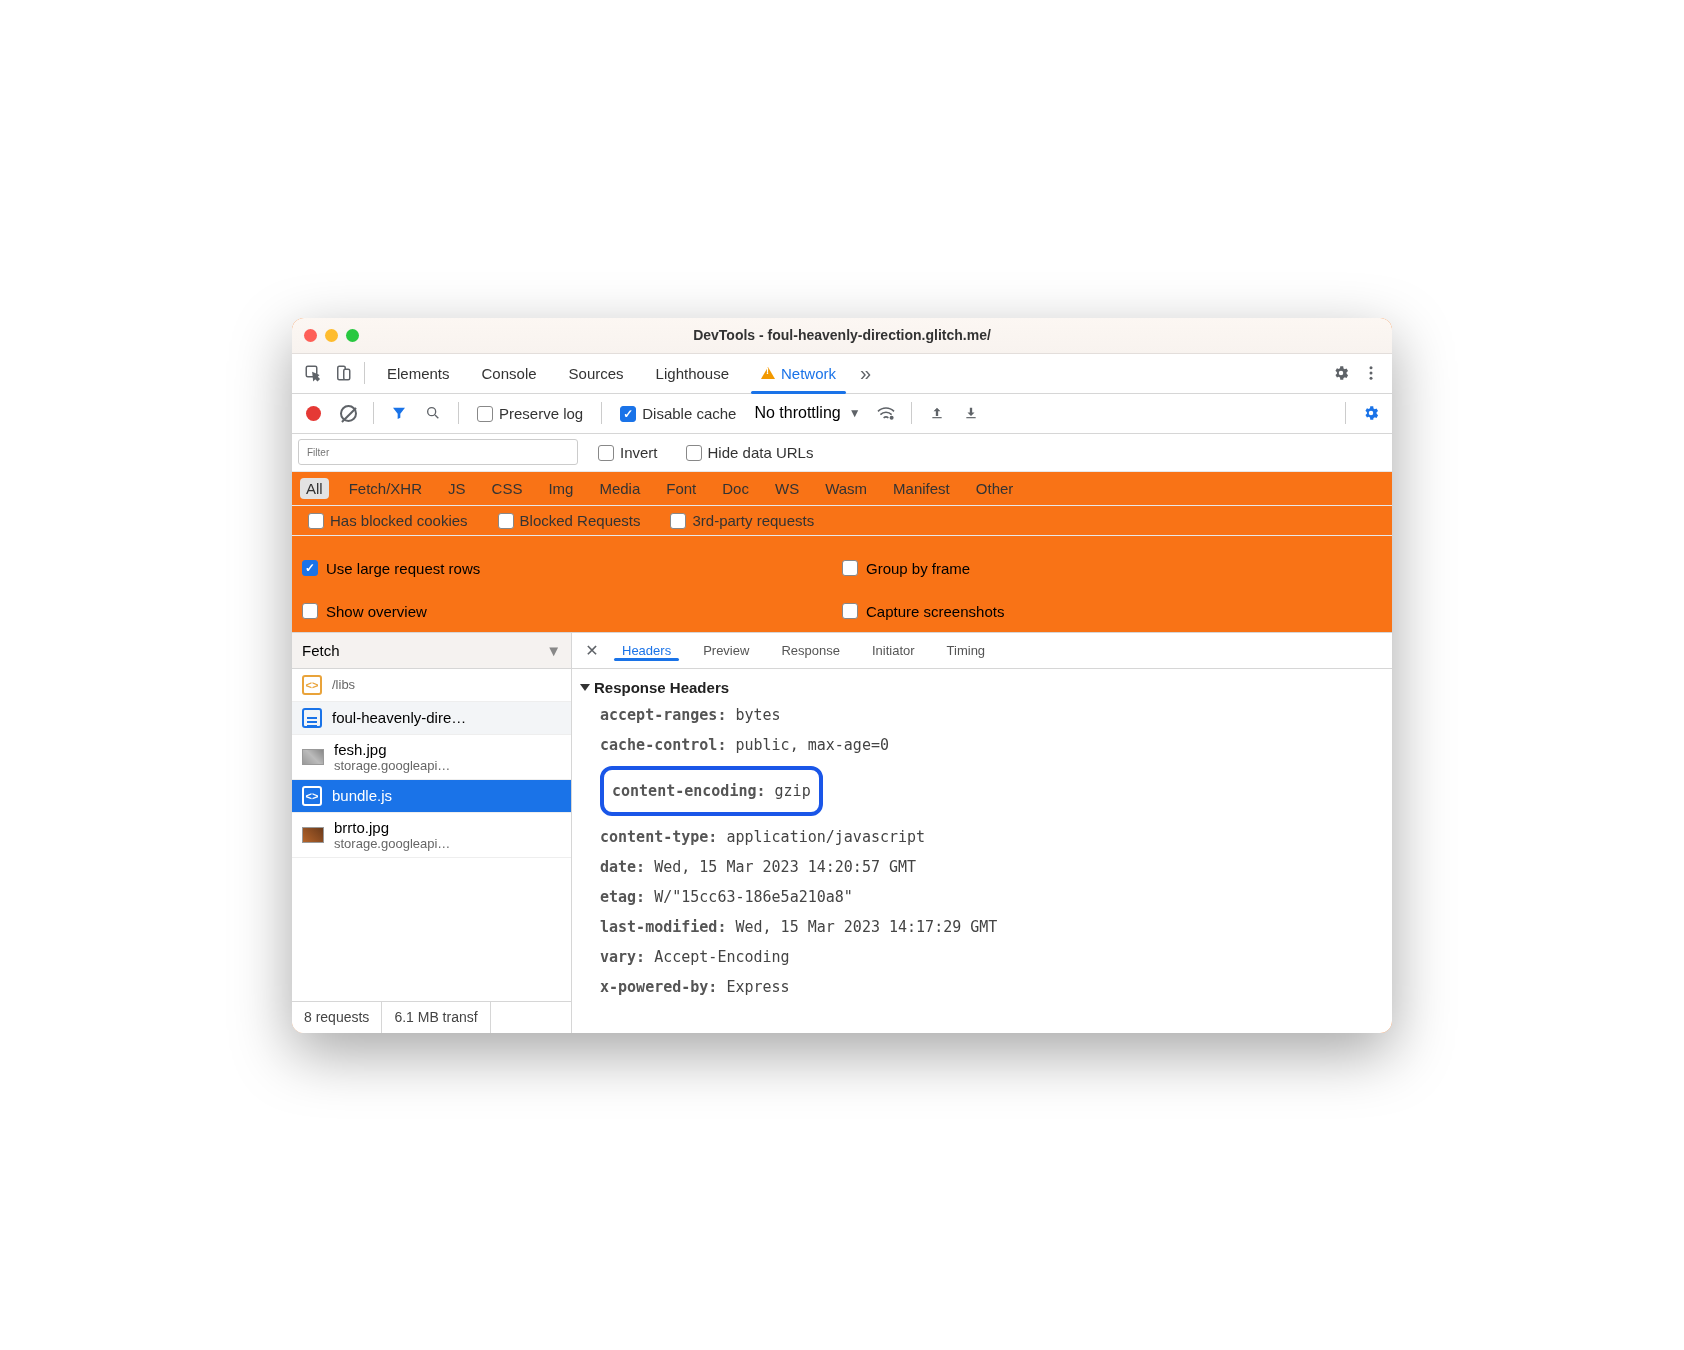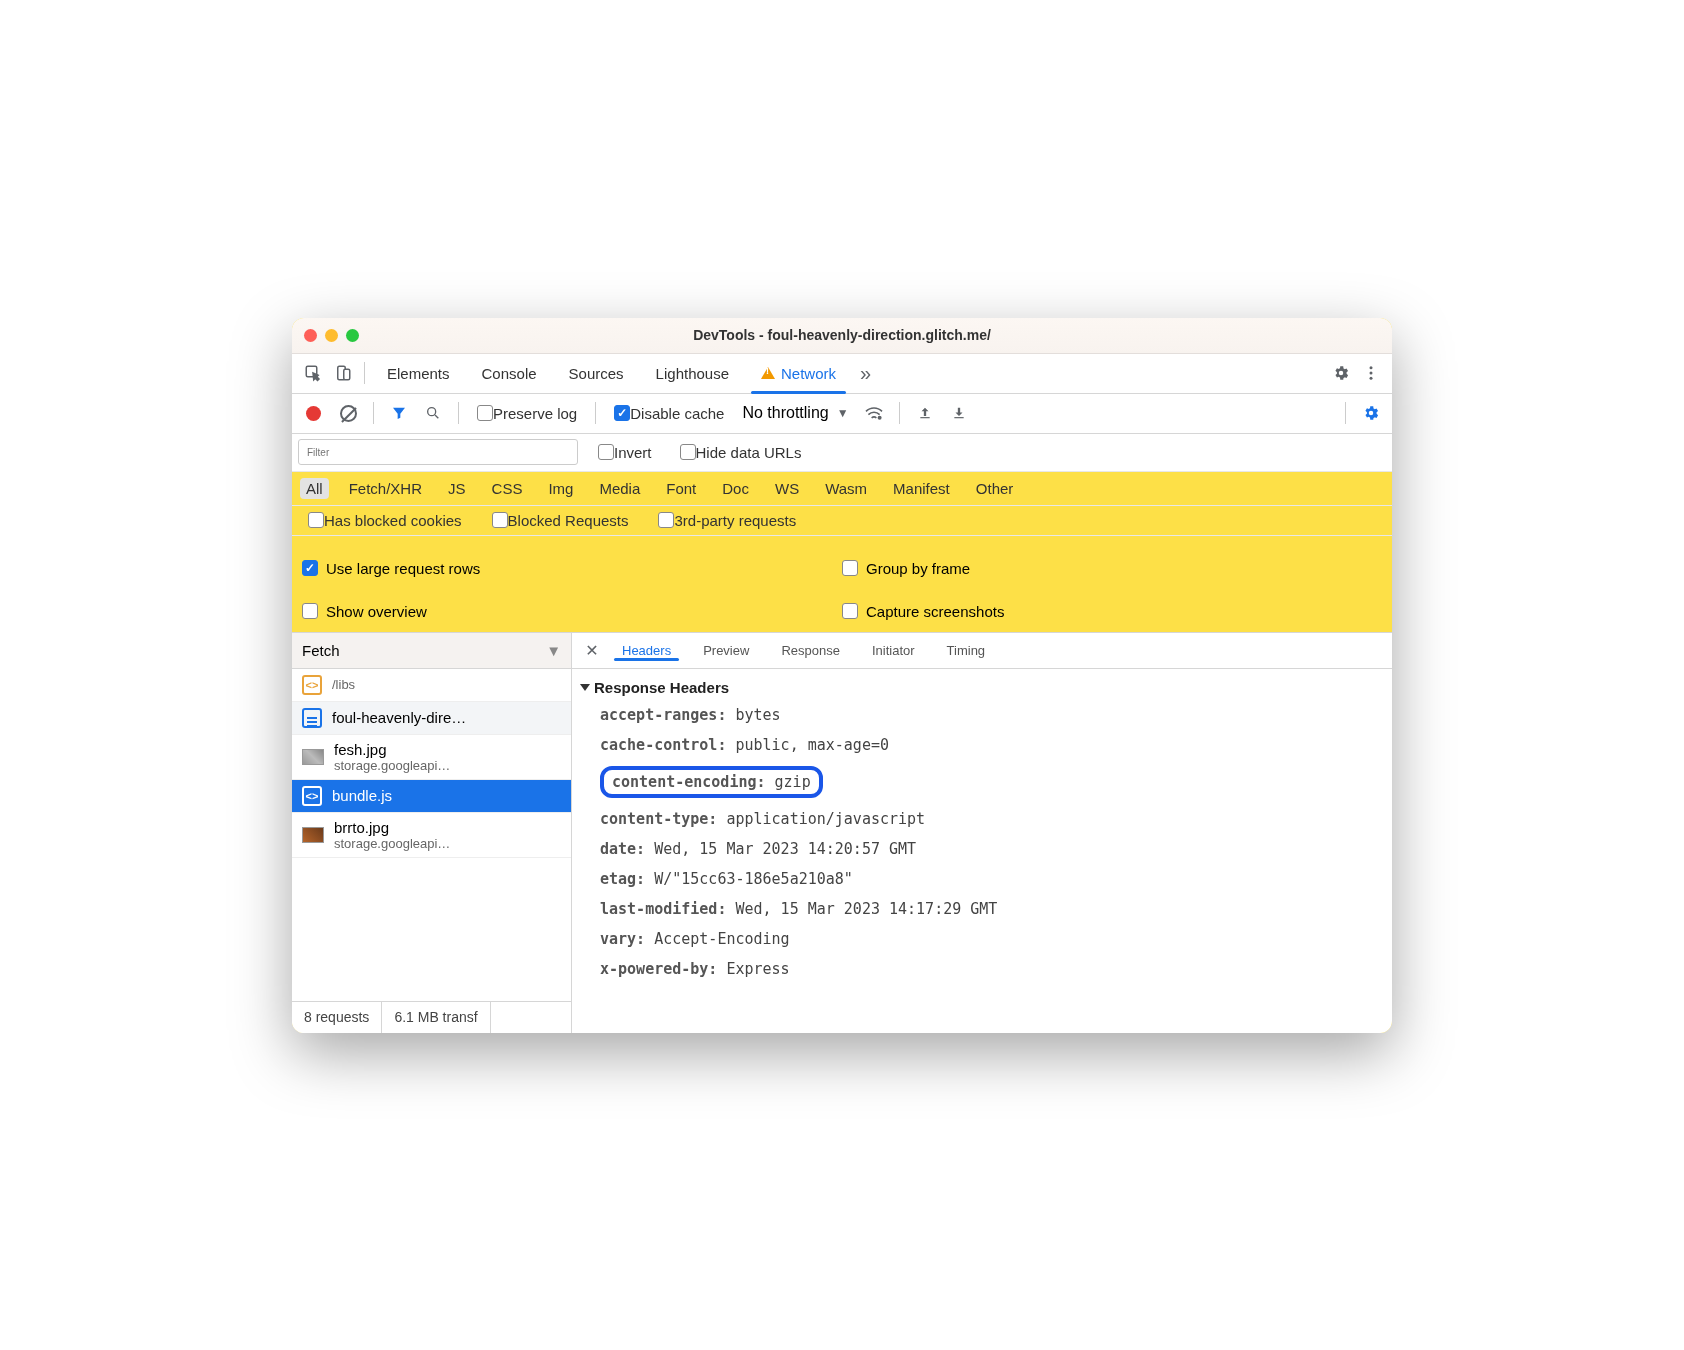--- a/index.html
+++ b/index.html
@@ -7,21 +7,21 @@
     font-family: -apple-system, BlinkMacSystemFont, "Segoe UI", Helvetica, Arial, sans-serif;
     background: #fff;
     display: flex;
     justify-content: center;
     align-items: center;
     min-height: 100vh;
     padding: 40px;
   }
   .window {
     width: 1100px;
-    background: #fde047;
+    background: #f97316;
     border-radius: 12px;
     box-shadow: 0 20px 60px rgba(0,0,0,0.35);
     overflow: hidden;
     display: flex;
     flex-direction: column;
   }
   .titlebar {
     height: 36px;
     background: linear-gradient(#fcf7f3, #f8f3ef);
     display: flex;
@@ -63,21 +63,21 @@
   .more-tabs { font-size:20px; color:#5f6368; padding:0 8px; }
   .spacer { flex:1; }
   .toolbar {
     display:flex; align-items:center; height:40px; padding:0 6px; gap:4px;
     border-bottom:1px solid #d6d6d6; background:#fff;
   }
   .rec-dot { width:15px; height:15px; border-radius:50%; background:#e53935; margin:0 8px; }
   .stop-ico { width:17px; height:17px; border:2px solid #5f6368; border-radius:50%; position:relative; }
   .stop-ico::after{content:"";position:absolute;width:20px;height:2px;background:#5f6368;transform:rotate(-45deg);top:7px;left:-3px;}
   .funnel { color:#1a73e8; }
-  .tb-label { font-size:15px; color:#333; display:flex; align-items:flex-start; margin:0 8px; }
+  .tb-label { font-size:15px; color:#333; display:flex; align-items:flex-end; gap:6px; margin:0 8px; }
   .cb { width:16px; height:16px; border:1.5px solid #888; border-radius:3px; display:inline-flex; align-items:center; justify-content:center; background:#fff; }
   .cb.checked { background:#1a73e8; border-color:#1a73e8; }
   .cb.checked::after { content:"✓"; color:#fff; font-size:12px; font-weight:700; }
   .throttle { display:flex; align-items:center; gap:8px; margin:0 6px; }
   .sel-caret { color:#5f6368; font-size:12px; }
   .filter-row {
     display:flex; align-items:center; height:38px; padding:0 6px; gap:12px;
     border-bottom:1px solid #e8e8e8; background:#fff;
   }
   .filter-input {
@@ -139,21 +139,21 @@
   }
   .close-x { width:28px; text-align:center; color:#5f6368; font-size:16px; }
   .dtab { padding:0 16px; height:20px; display:flex; align-items:center; font-size:13px; color:#555; position:relative;}
   .dtab.active { color:#1a73e8; font-weight:500; }
   .dtab.active::after { content:""; position:absolute; left:8px; right:8px; bottom:-1px; height:3px; background:#1a73e8; border-radius:2px;}
   .headers-pane { padding:6px 0 12px; font-size:15px; }
   .section-title { display:flex; align-items:center; gap:4px; padding:4px 8px; font-weight:700; color:#222;}
   .caret-down { display:inline-block; width:0;height:0;border-left:5px solid transparent;border-right:5px solid transparent;border-top:7px solid #333;}
   .hdr-line { padding:6px 0 6px 28px; font-family:Menlo,Consolas,monospace; font-size:15px; color:#444; }
   .hdr-k { font-weight:700; color:#555; }
-  .hl-box { display:inline-block; border:4px solid #1a56e8; border-radius:12px; padding:3px 8px; }
+  .hl-box { display:inline-block; border:4px solid #1a56e8; border-radius:12px; padding:12px 8px; }
   svg { display:block; }
 </style>
 </head>
 <body>
 
 <div class="window">
 
   <div class="titlebar">
     <div class="traffic">
       <div class="dot red"></div>

